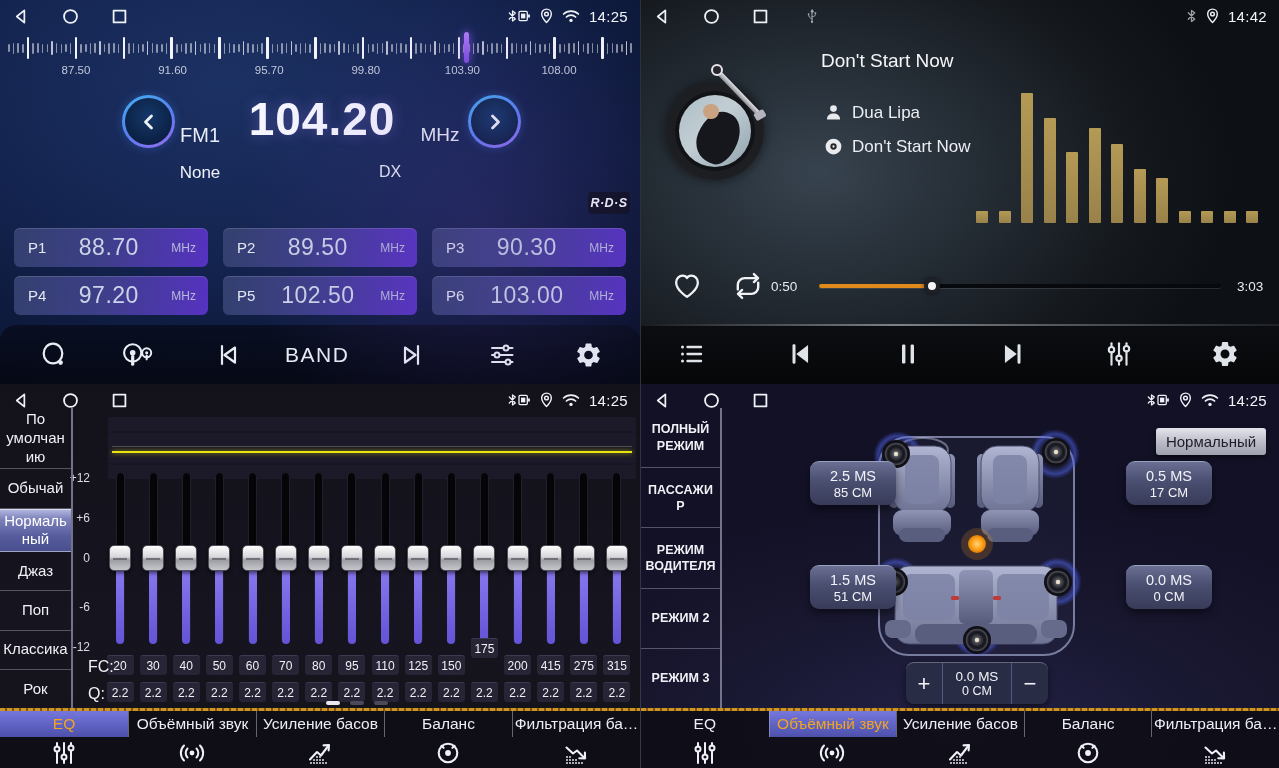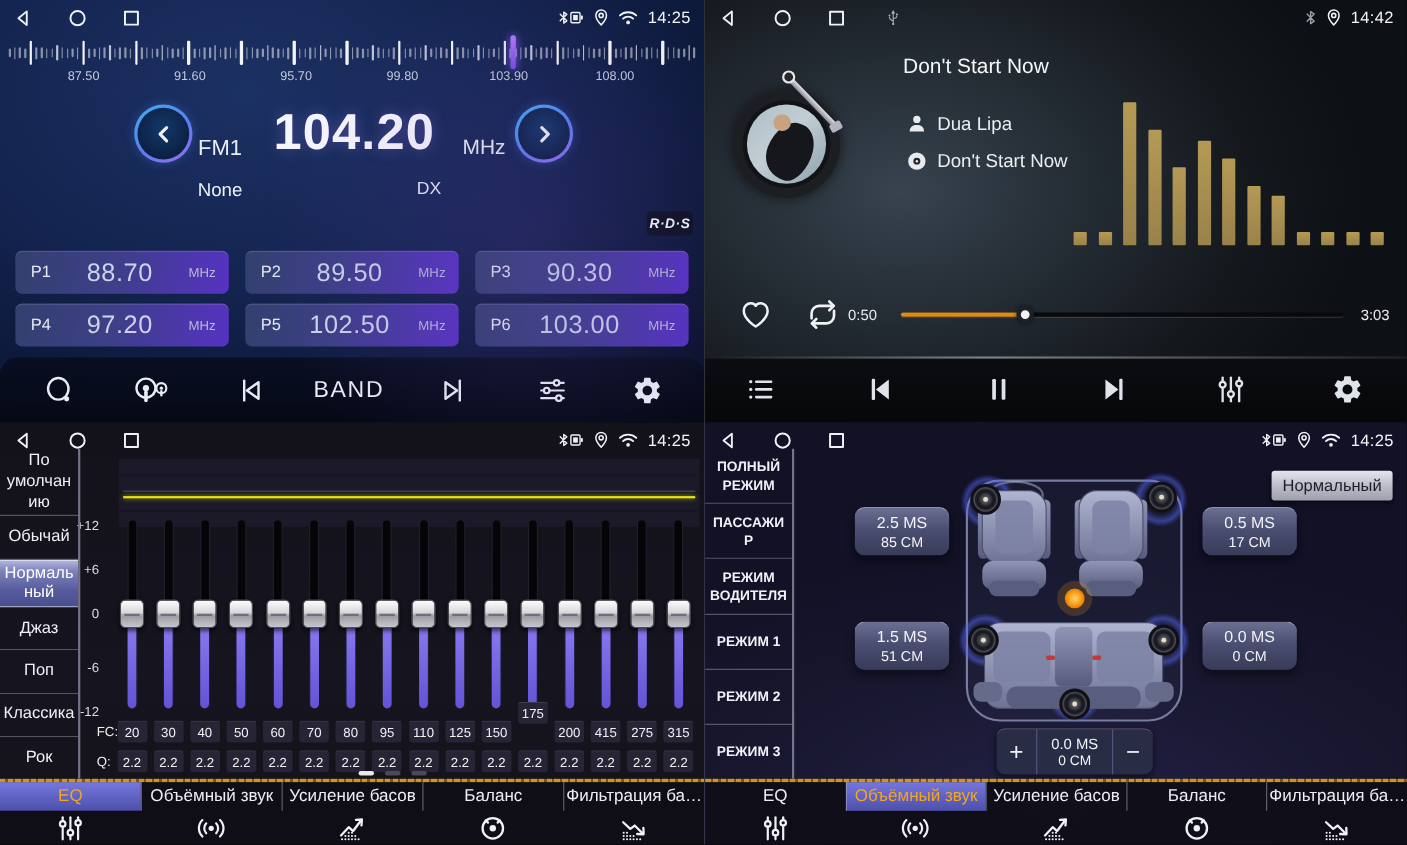--- a/index.html
+++ b/index.html
@@ -125,21 +125,21 @@
   .eq-curve .yline{position:absolute;left:4px;right:4px;top:34px;height:2px;background:#e8e410;
             box-shadow:0 0 5px rgba(232,228,16,.7);}
   .eq-scale{position:absolute;width:26px;text-align:right;font-size:12px;color:#dcdce4;}
   .eq-track{position:absolute;top:88px;width:9px;height:172px;border-radius:5px;background:#050508;
             border:1px solid #20202c;cursor:pointer;}
   .eq-fill{position:absolute;width:8px;border-radius:4px;background:linear-gradient(180deg,#8d7df2,#6353d6);}
   .eq-thumb{position:absolute;width:22px;height:26px;border-radius:5px;cursor:pointer;
             background:linear-gradient(180deg,#fdfdfd 0%,#d8d8dc 45%,#9c9ca4 58%,#c6c6cc 100%);
             border:1px solid #4e4e58;box-shadow:0 2px 4px rgba(0,0,0,.6);}
   .eq-thumb::after{content:'';position:absolute;left:3px;right:3px;top:12px;height:2px;background:#70707a;}
-  .eq-lab{position:absolute;font-size:12px;color:#f2f2f6;}
+  .eq-lab{position:absolute;font-size:16px;color:#f2f2f6;}
   .eq-box{position:absolute;width:27px;height:20px;border-radius:3px;background:#262435;
           border-top:1px solid #3c3a52;text-align:center;line-height:20px;font-size:12px;color:#f0f0f5;}
   .pagedash{position:absolute;top:317px;height:4px;border-radius:2px;}
 
   
   .tabbar{position:absolute;left:0;bottom:0;width:100%;height:60px;display:flex;
           background:rgba(15,14,23,.93);z-index:6;}
   .tabbar::before{content:'';position:absolute;left:0;top:0;right:0;height:3px;
           background:repeating-linear-gradient(90deg,#cf9320 0 5px,#7e560f 5px 7px);}
   .tab{width:20%;padding-top:3px;display:flex;flex-direction:column;cursor:pointer;}
@@ -152,21 +152,21 @@
   .tab.sel .tab-icon{color:#f2a51f;}
 
   
   .sf-preset-btn{position:absolute;left:515px;top:44px;width:110px;height:27px;border-radius:3px;
         background:linear-gradient(180deg,#e4e4ec 0%,#b9bac6 55%,#9fa0ae 100%);
         color:#1d1d29;font-size:15px;display:flex;align-items:center;justify-content:center;
         cursor:pointer;box-shadow:0 2px 5px rgba(0,0,0,.55);}
   .delaybox{position:absolute;width:86px;height:44px;border-radius:9px;cursor:pointer;
         background:linear-gradient(180deg,#6a6f93 0%,#4a4e70 45%,#383b58 100%);
         border-top:1px solid #9aa0c0;box-shadow:0 4px 8px rgba(0,0,0,.45);
-        display:flex;flex-direction:column;align-items:center;justify-content:center;color:#f2f3f8;}
+        display:flex;flex-direction:column;align-items:center;justify-content:center;color:#f2f3f8;margin-left:33px;}
   .db-ms{font-size:14.5px;}
   .db-cm{font-size:13px;margin-top:1px;}
   .carwrap{position:absolute;left:230px;top:40px;width:210px;height:240px;}
   .subctl{position:absolute;left:265px;top:278px;width:142px;height:42px;border-radius:8px;
         background:rgba(42,45,70,.95);border-top:1px solid rgba(255,255,255,.28);
         display:flex;align-items:stretch;color:#f2f3f8;box-shadow:0 3px 7px rgba(0,0,0,.5);}
   .sub-btn{width:36px;display:flex;align-items:center;justify-content:center;font-size:22px;cursor:pointer;}
   .sub-mid{flex:1;display:flex;flex-direction:column;align-items:center;justify-content:center;
         border-left:1px solid #565a80;border-right:1px solid #565a80;}
   .sub-ms{font-size:13.5px;}
@@ -941,21 +941,20 @@
             </svg>
           </span>
         <span class="sb-time">14:25</span>
       </span>
     </header>
 
     <aside class="side" id="sf-side">
         <div class="side-item">ПОЛНЫЙ РЕЖИМ</div>
         <div class="side-item">ПАССАЖИР</div>
         <div class="side-item">РЕЖИМ ВОДИТЕЛЯ</div>
-        <div class="side-item">РЕЖИМ 1</div>
         <div class="side-item">РЕЖИМ 2</div>
         <div class="side-item">РЕЖИМ 3</div>
       </aside>
 
     <div class="sf-preset-btn">Нормальный</div>
 
     <div class="carwrap">
       <svg viewBox="0 0 210 240" width="100%" height="100%">
         <defs>
           <linearGradient id="seatG" x1="0" y1="0" x2="0" y2="1">

